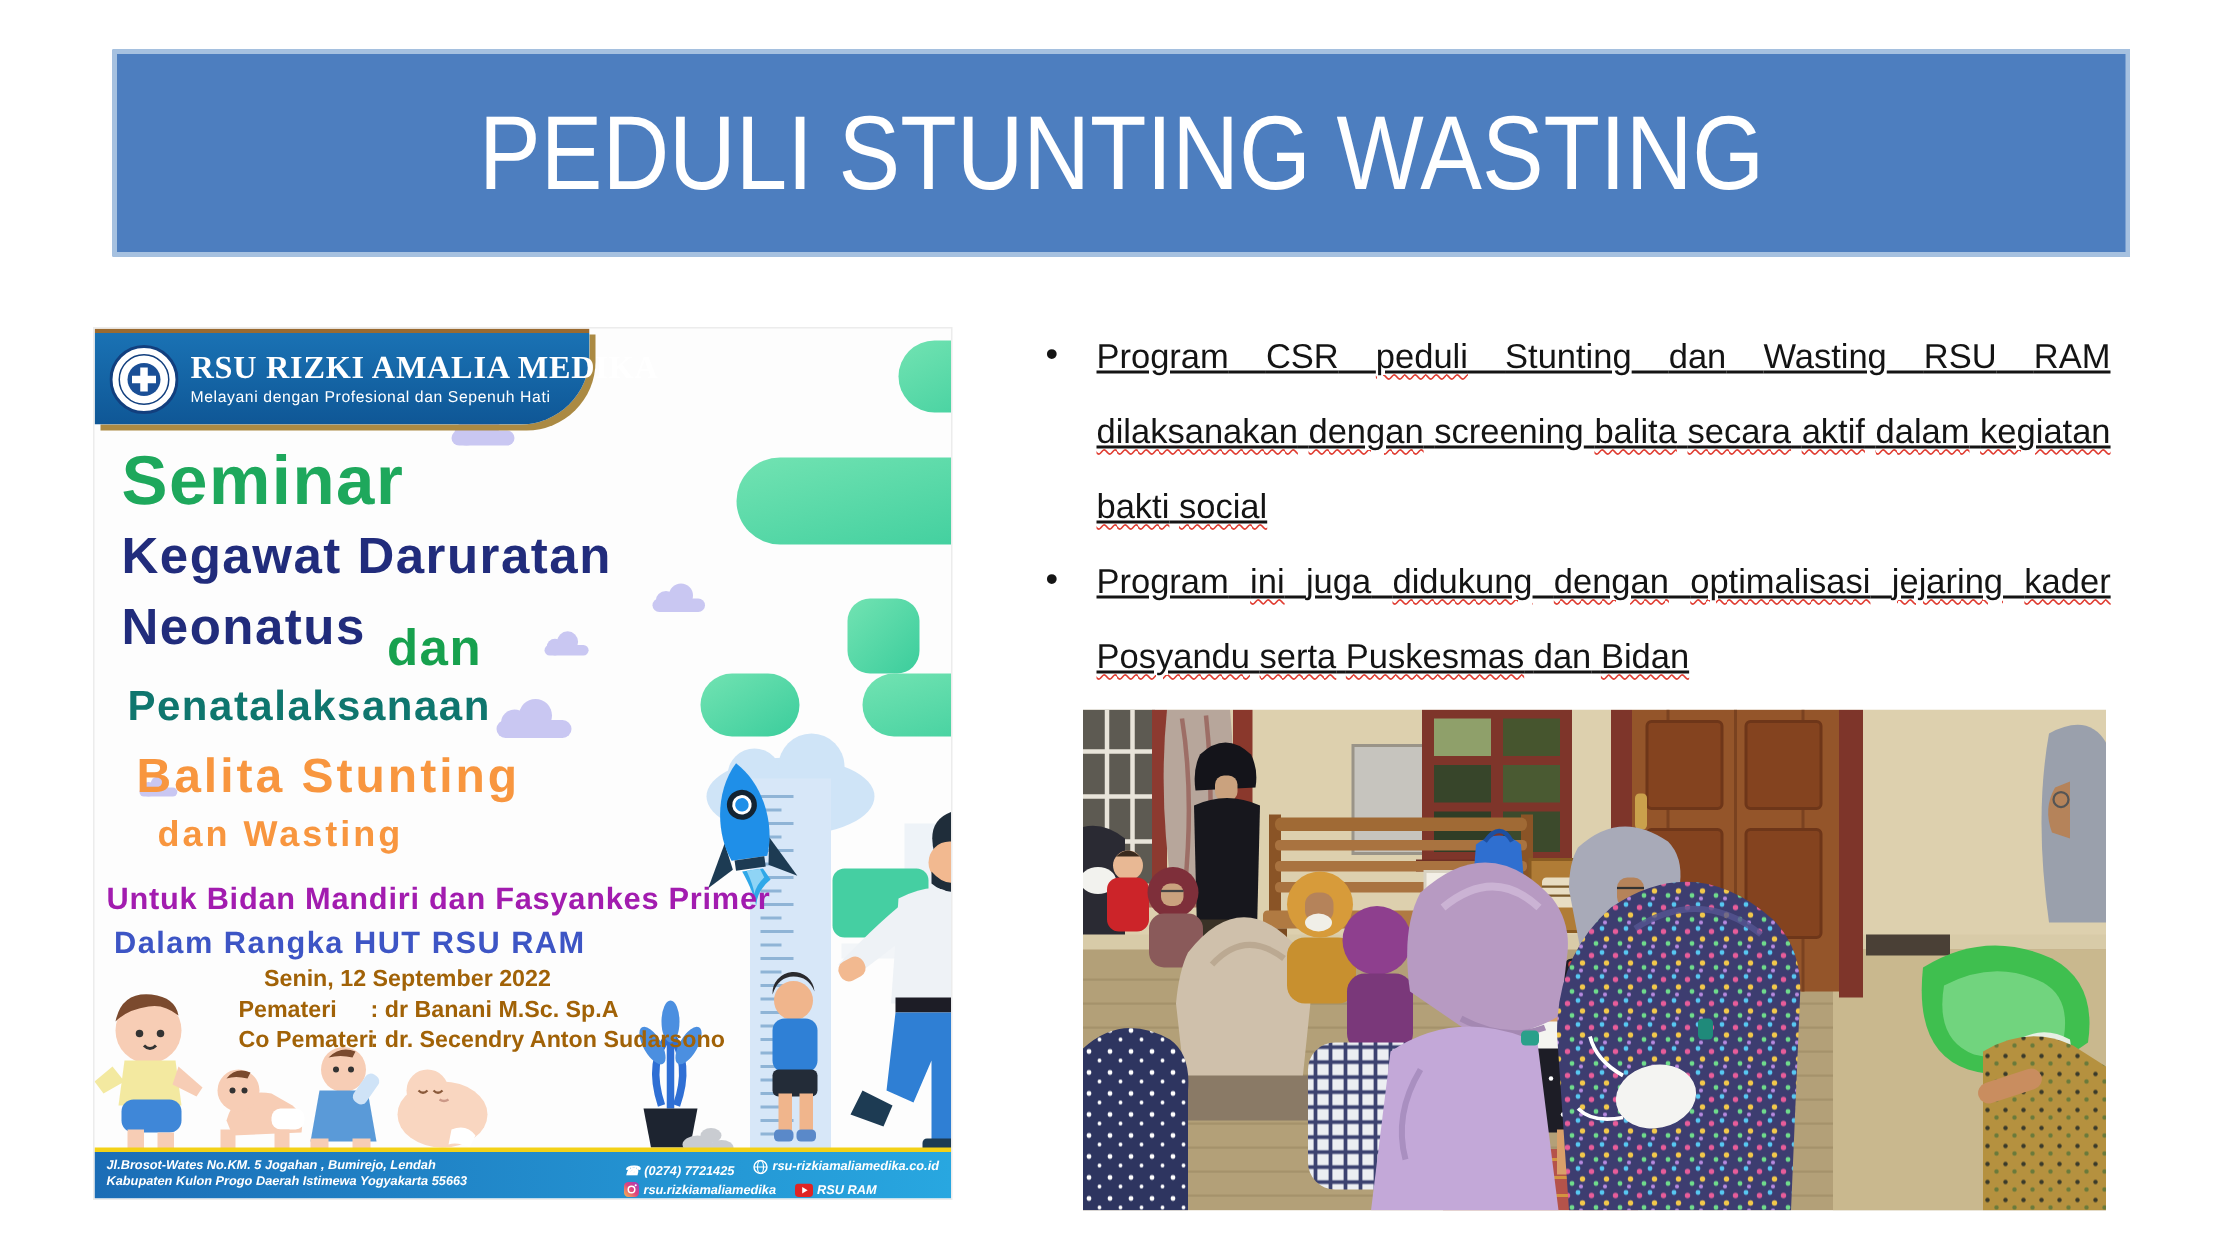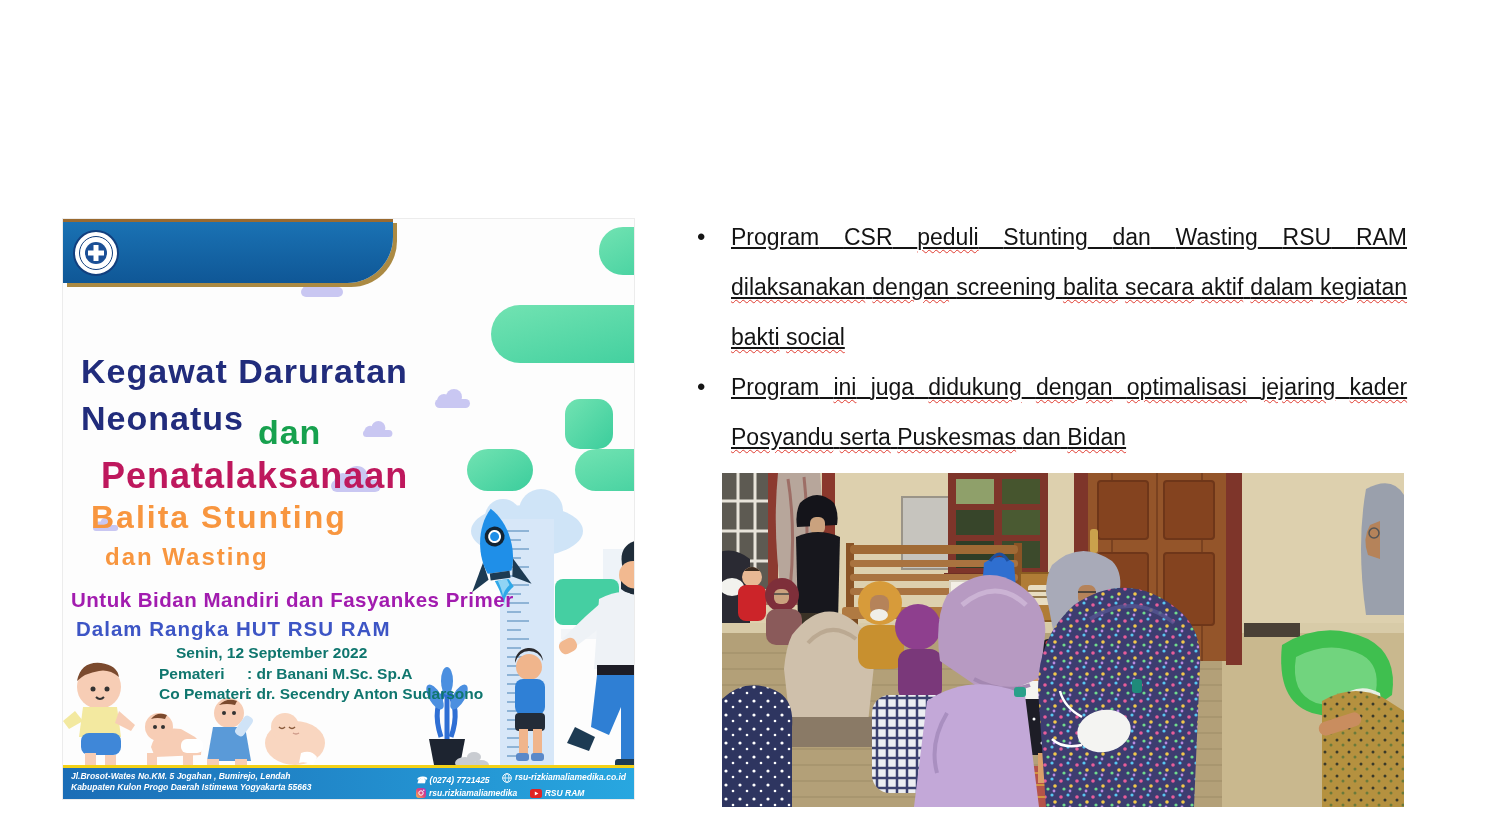--- a/index.html
+++ b/index.html
@@ -24,26 +24,26 @@
   .p-logo{width:46px;height:46px;flex:0 0 46px;margin-right:8px;}
   .p-head-text{color:#fff;line-height:1;}
   .p-name{font-family:"Liberation Serif",serif;font-weight:bold;font-size:21.5px;letter-spacing:.5px;white-space:nowrap;}
   .p-tag{font-size:10.5px;margin-top:3px;letter-spacing:.4px;white-space:nowrap;}
 
   .p-text{position:absolute;z-index:2;white-space:nowrap;font-weight:bold;}
   .t-seminar{left:18px;top:74px;font-size:46px;color:#1ea85c;letter-spacing:1px;}
   .t-navy1{left:18px;top:133px;font-size:34px;color:#212c7c;letter-spacing:1px;}
   .t-navy2{left:18px;top:180px;font-size:34px;color:#212c7c;letter-spacing:1px;}
   .t-dan{display:inline-block;color:#17a14e;margin-left:14px;transform:translateY(14px);}
-  .t-or1{left:38px;top:236px;font-size:36px;color:#be185d;letter-spacing:1px;}
+  .t-or1{left:22px;top:236px;font-size:28px;color:#0f766e;letter-spacing:1px;}
   .t-or2{left:28px;top:280px;font-size:32px;color:#f8963f;letter-spacing:2px;}
   .t-or3{left:42px;top:324px;font-size:24px;color:#f8963f;letter-spacing:2px;}
   .t-aud1{left:8px;top:369px;font-size:20.5px;color:#a21caf;letter-spacing:.5px;}
   .t-aud2{left:13px;top:398px;font-size:20.5px;color:#3d55c5;letter-spacing:1px;}
-  .p-details{position:absolute;left:96px;top:424px;z-index:2;color:#0f766e;font-weight:bold;
+  .p-details{position:absolute;left:96px;top:424px;z-index:2;color:#a16207;font-weight:bold;
              font-size:15.5px;line-height:20.5px;white-space:nowrap;}
   .d-date{margin-left:17px;}
   .d-row{display:flex;}
   .d-label{width:88px;}
 
   .p-footer{position:absolute;left:0;bottom:0;right:0;height:34px;z-index:4;
             background:linear-gradient(90deg,#1b6db6,#28a7e0);border-top:3px solid #f3d117;
             color:#fff;font-size:8.5px;font-weight:bold;display:flex;justify-content:space-between;
             padding:3px 8px 0 8px;box-sizing:border-box;font-style:italic;}
   .pf-left{line-height:11px;}
@@ -60,20 +60,23 @@
       text-decoration-thickness:1px;text-underline-offset:4px;}
 
   .photo{position:absolute;left:722px;top:473px;width:682px;height:334px;overflow:hidden;}
   .photo svg{display:block;}
 </style>
 </head>
 <body>
 
 <div class="slide">
 
+  <div class="banner">
+    <h1><span class="cond">PEDULI STUNTING WASTING</span></h1>
+  </div>
 
   <div class="poster">
 
     <svg class="poster-art" viewBox="0 0 573 582">
       <defs>
         <linearGradient id="mg" x1="0" y1="0" x2="1" y2="1">
           <stop offset="0" stop-color="#72e3b2"></stop>
             <stop offset="1" stop-color="#3bcd9c"></stop>
         </linearGradient>
       </defs>
@@ -253,22 +256,27 @@
     </svg>
 
     <div class="p-header">
       <svg class="p-logo" viewBox="0 0 46 46">
         <circle cx="23" cy="23" r="22" fill="#ffffff" stroke="#123f7e" stroke-width="2"></circle>
         <circle cx="23" cy="23" r="16.5" fill="none" stroke="#123f7e" stroke-width="1"></circle>
         <circle cx="23" cy="23" r="11" fill="#1a4f96"></circle>
         <rect x="20.5" y="15" width="5" height="16" fill="#ffffff"></rect>
         <rect x="15" y="20.5" width="16" height="5" fill="#ffffff"></rect>
       </svg>
+      <div class="p-head-text">
+        <div class="p-name">RSU RIZKI AMALIA MEDIKA</div>
+        <div class="p-tag">Melayani dengan Profesional dan Sepenuh Hati</div>
+      </div>
     </div>
 
+    <div class="p-text t-seminar">Seminar</div>
     <div class="p-text t-navy1">Kegawat Daruratan</div>
     <div class="p-text t-navy2"><span>Neonatus</span><span class="t-dan">dan</span></div>
     <div class="p-text t-or1">Penatalaksanaan</div>
     <div class="p-text t-or2">Balita Stunting</div>
     <div class="p-text t-or3">dan Wasting</div>
     <div class="p-text t-aud1">Untuk Bidan Mandiri dan Fasyankes Primer</div>
     <div class="p-text t-aud2">Dalam Rangka HUT RSU RAM</div>
 
     <div class="p-details">
       <div class="d-date">Senin, 12 September 2022</div>

